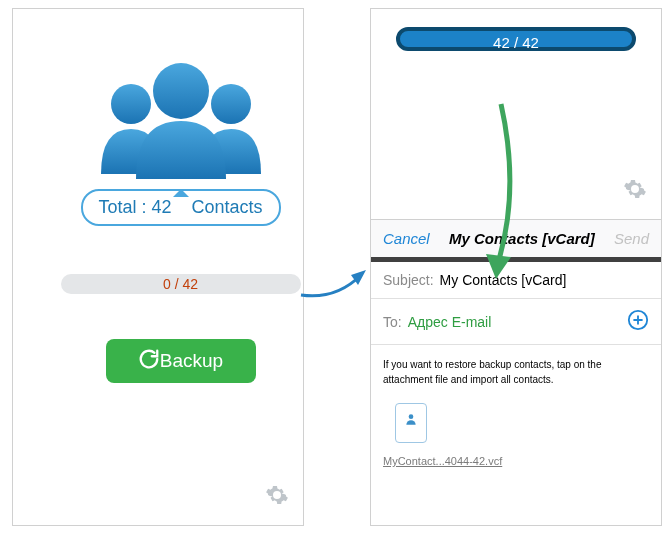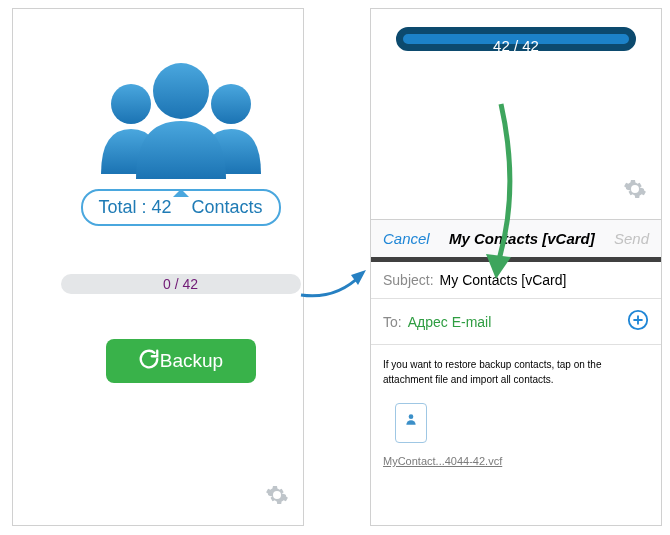--- a/index.html
+++ b/index.html
@@ -38,21 +38,21 @@
     margin-left: -8px;
     border: 8px solid transparent;
     border-bottom-color: #4aa7de;
   }
   .backup-progress {
     margin: 48px auto 0;
     width: 240px;
     height: 20px;
     background: #e4e6e8;
     border-radius: 10px;
-    color: #701a75;
+    color: #c2410c;
     text-align: center;
     font-size: 14px;
     line-height: 20px;
   }
   .backup-btn {
     display: flex;
     align-items: center;
     justify-content: center;
     margin: 45px auto 0;
     width: 150px;
@@ -70,21 +70,21 @@
     color: #bfc5ca;
   }
 
   
   .r-progress {
     margin: 18px auto 0;
     width: 240px;
     height: 24px;
     background: #1c82c8;
     border-radius: 12px;
-    border: 7px solid #0c4a6e;
+    border: 4px solid #0c4a6e;
     color: #fff;
     text-align: center;
     line-height: 24px;
     font-size: 15px;
   }
   .email-btn {
     display: flex;
     align-items: center;
     justify-content: center;
     gap: 10px;

